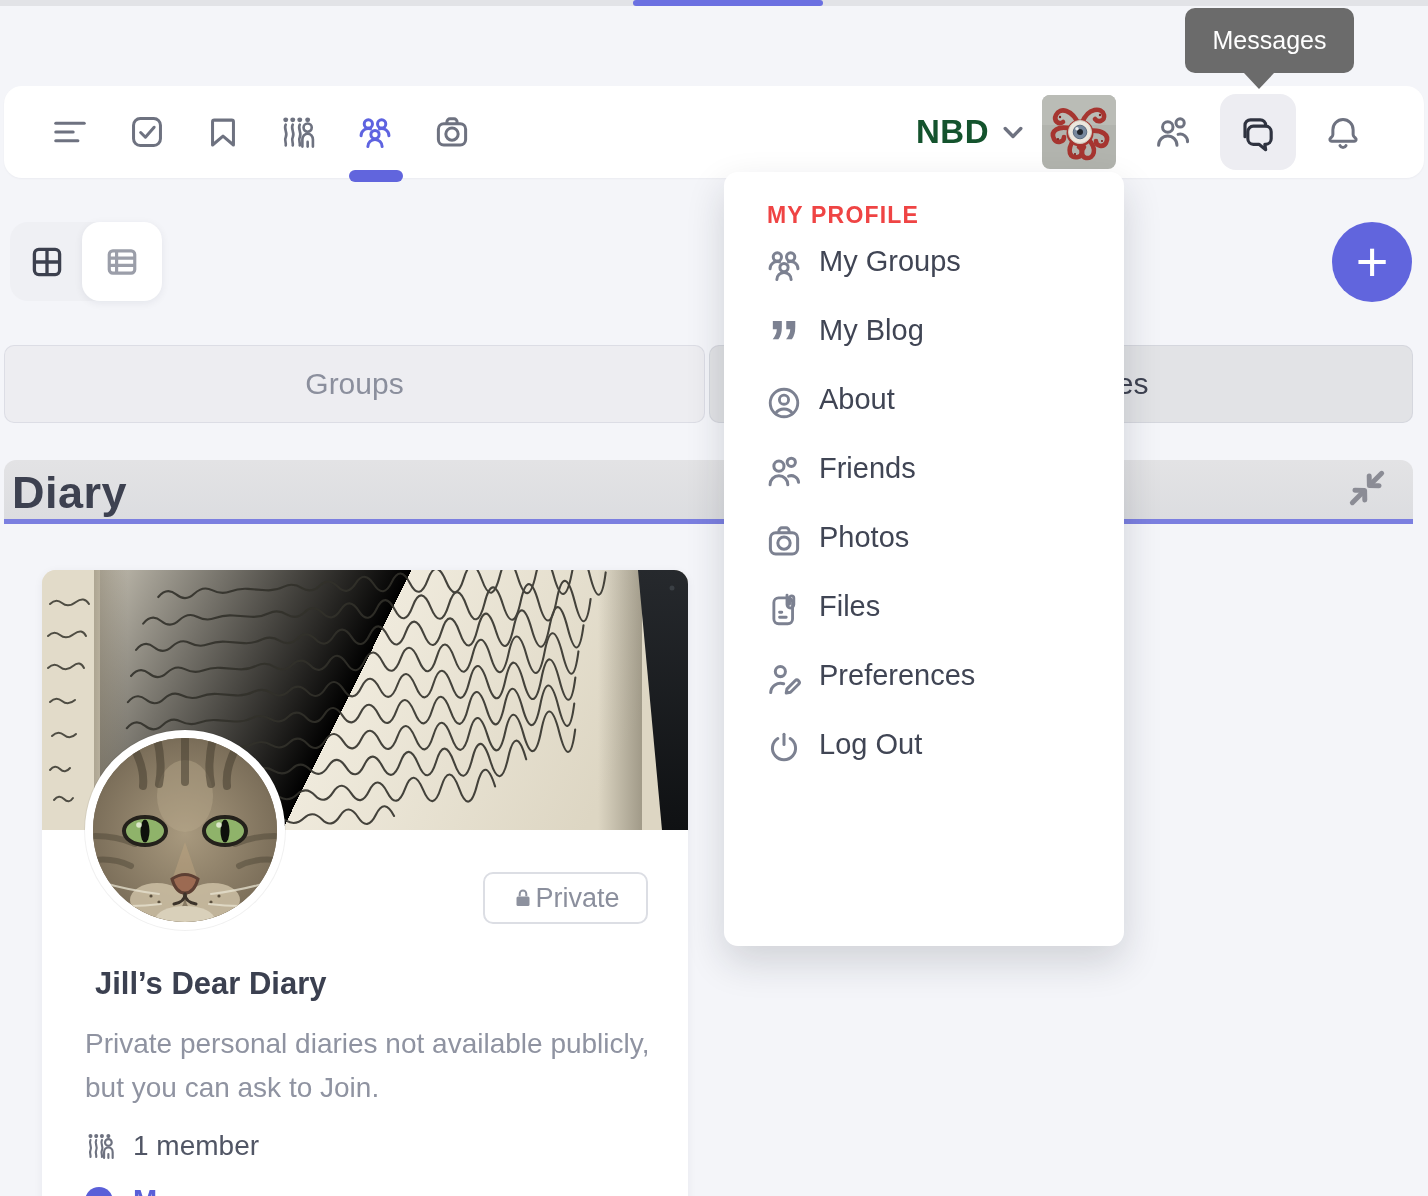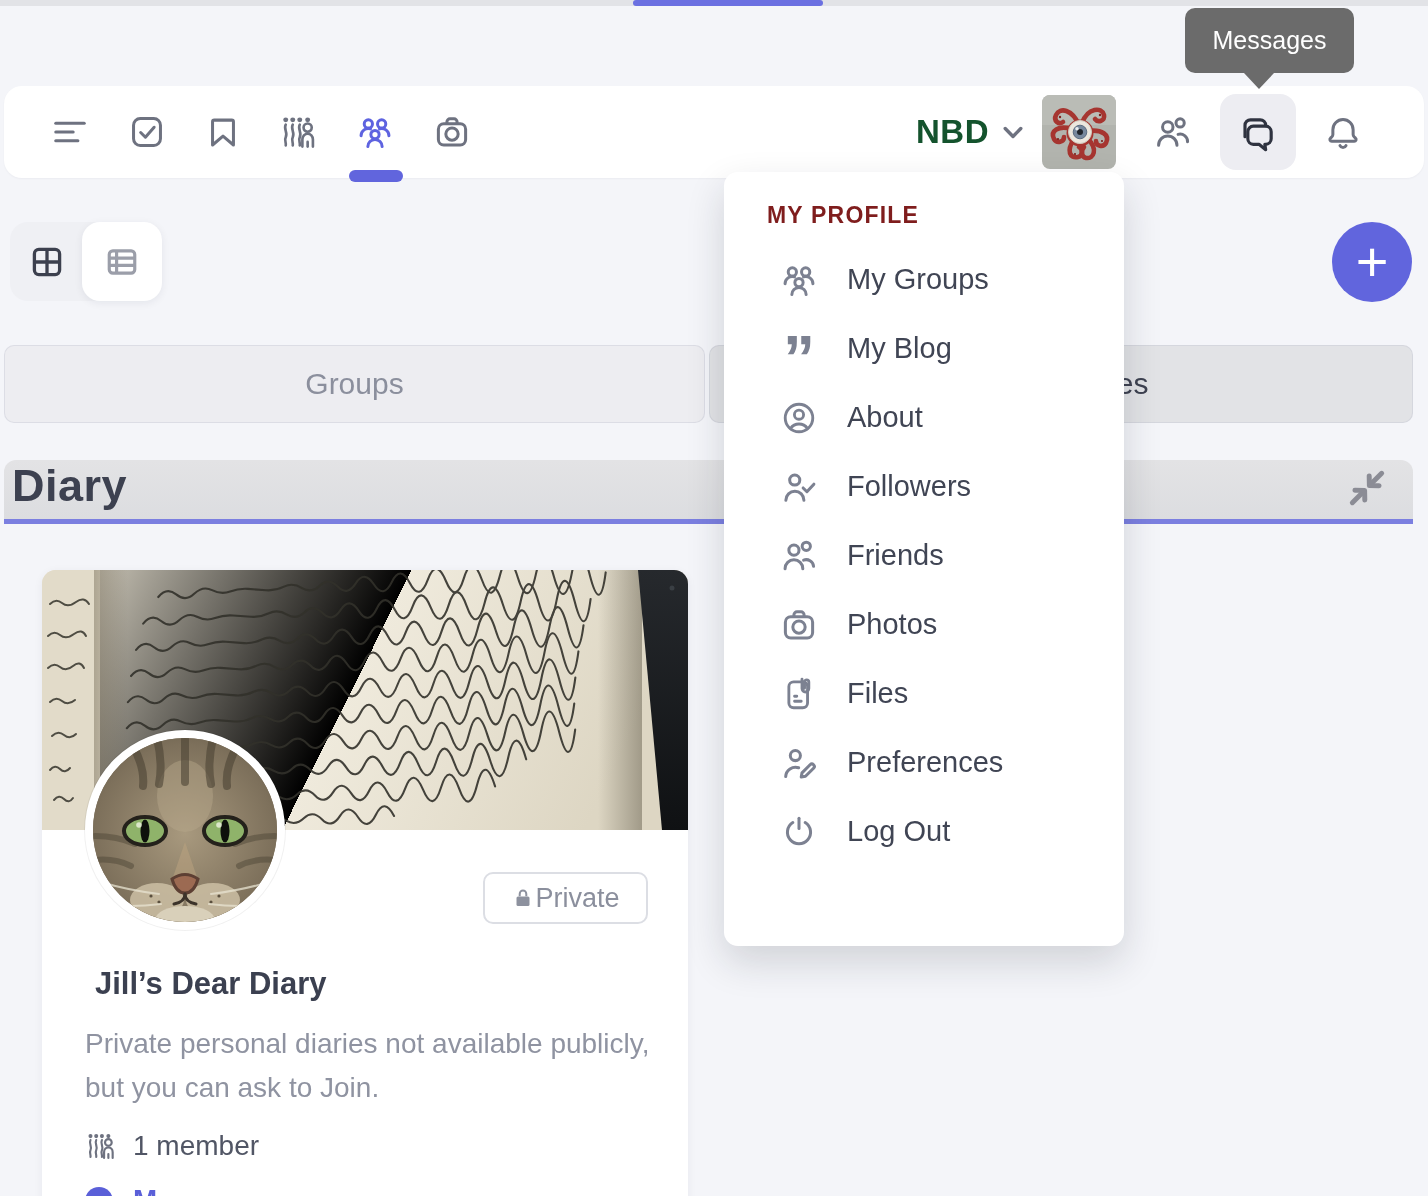--- a/index.html
+++ b/index.html
@@ -53,21 +53,21 @@
 
   
   .tab{position:absolute;top:345px;height:78px;border-radius:10px;display:flex;align-items:center;justify-content:center;
        font-size:30px;box-sizing:border-box;border:1px solid rgba(190,192,205,.35)}
   .tab-groups{left:4px;width:701px;background:#ededf1;color:#8b8f9d}
   .tab-communities{left:709px;width:704px;background:#e2e3e6;color:#3e4251}
 
   
   .section-bar{position:absolute;left:4px;top:460px;width:1409px;height:59px;border-radius:12px 12px 0 0;
                background:linear-gradient(#e3e3e5,#dcdde0);border-bottom:5px solid #7b7fe0;
-               display:flex;align-items:flex-start}
+               display:flex;align-items:flex-end}
   .section-title{font-size:45px;font-weight:700;color:#3d4150;margin-left:8px;letter-spacing:.5px}
   .collapse-btn{position:absolute;right:24px;top:6px;width:44px;height:44px}
   .collapse-btn svg{width:44px;height:44px;color:#8b8c95}
 
   
   .card{position:absolute;left:42px;top:570px;width:646px;height:640px;background:#fff;border-radius:14px 14px 0 0;
         box-shadow:0 2px 10px rgba(25,30,60,.06)}
   .cover{width:646px;height:260px;border-radius:14px 14px 0 0;overflow:hidden}
   .group-avatar{position:absolute;left:43px;top:160px;width:184px;height:184px;border:8px solid #fff;border-radius:50%;
                 overflow:hidden;background:#7a6d58;box-shadow:0 0 0 1px rgba(0,0,0,.06)}
@@ -81,22 +81,22 @@
   .members-row{position:absolute;left:43px;top:560px;display:flex;align-items:center;gap:17px;color:#515665;font-size:28px}
   .members-row svg{width:31px;height:30px}
   .members-row .icon{color:#6e7280}
   .card-footer{position:absolute;left:43px;top:614px;display:flex;align-items:center;gap:20px}
   .footer-dot{width:28px;height:28px;border-radius:50%;background:#5a5fd8}
   .footer-partial{font-size:29px;font-weight:700;color:#5a5fd8}
 
   
   .dropdown{position:absolute;left:724px;top:172px;width:400px;height:774px;background:#fff;border-radius:14px;
             box-shadow:0 16px 38px rgba(25,28,45,.16);z-index:30;box-sizing:border-box;padding-top:30px}
-  .menu-header{margin:0 0 16px 43px;font-size:23px;font-weight:700;letter-spacing:1.2px;color:#7f1d1d}
-  .menu-item{display:flex;align-items:center;height:69px;padding-left:55px;gap:28px;width:100%;text-align:left}
+  .menu-header{margin:0 0 16px 43px;font-size:23px;font-weight:700;letter-spacing:1.2px;color:#ef4444}
+  .menu-item{display:flex;align-items:flex-start;height:69px;padding-left:40px;gap:15px;width:100%;text-align:left}
   .menu-item .icon{color:#7c8191;width:40px;height:40px;display:flex;align-items:center;justify-content:center;flex:0 0 40px}
   .menu-item svg{width:38px;height:38px}
   .menu-label{font-size:29px;color:#40455
   4}
   .menu-label{font-size:29px;color:#404554}
   .quote-glyph{font-size:64px;font-weight:700;color:#7c8191;line-height:40px;transform:translateY(10px);display:block}
 </style>
 </head>
 <body>
 
@@ -557,28 +557,20 @@
       <span class="icon">
           <svg>
             <use href="#i-user-circle"></use>
           </svg>
         </span>
       <span class="menu-label">About</span>
     </button>
     <button class="menu-item">
       <span class="icon">
           <svg>
-            <use href="#i-follower"></use>
-          </svg>
-        </span>
-      <span class="menu-label">Followers</span>
-    </button>
-    <button class="menu-item">
-      <span class="icon">
-          <svg>
             <use href="#i-friends"></use>
           </svg>
         </span>
       <span class="menu-label">Friends</span>
     </button>
     <button class="menu-item">
       <span class="icon">
           <svg>
             <use href="#i-camera"></use>
           </svg>

